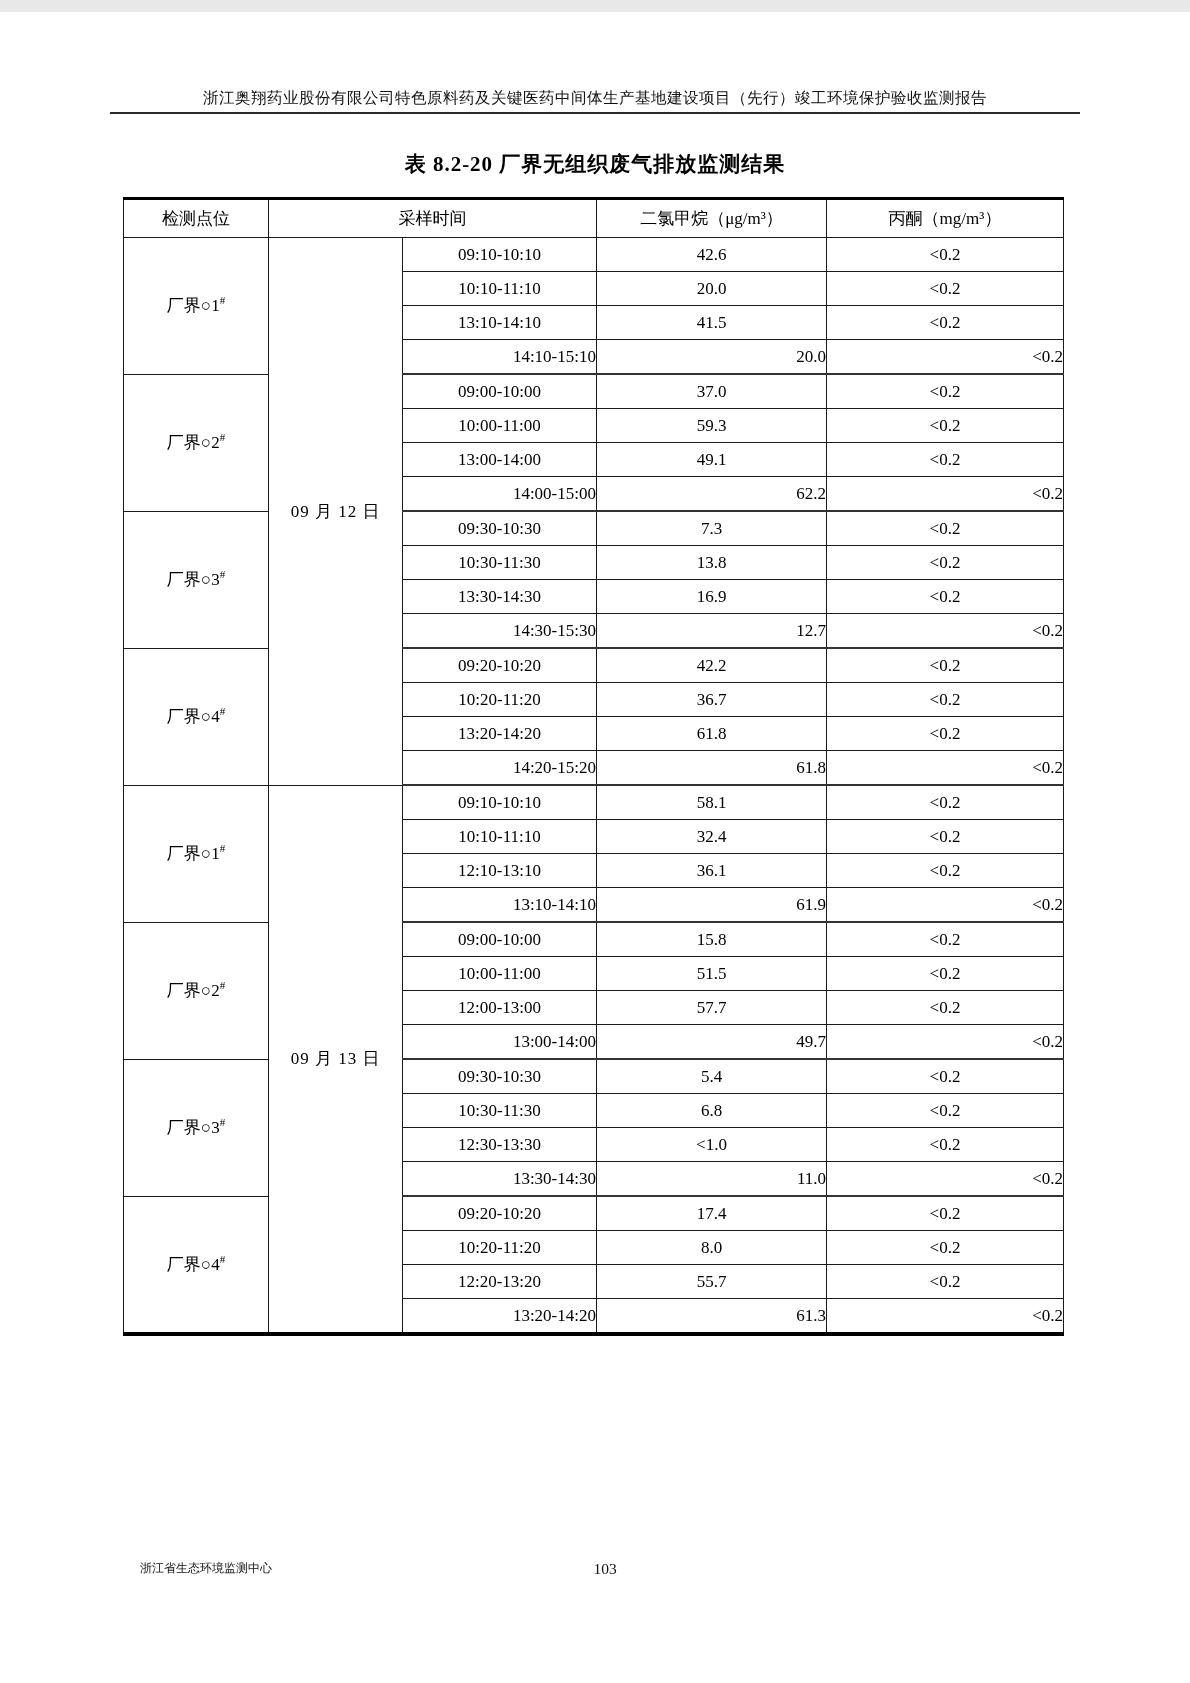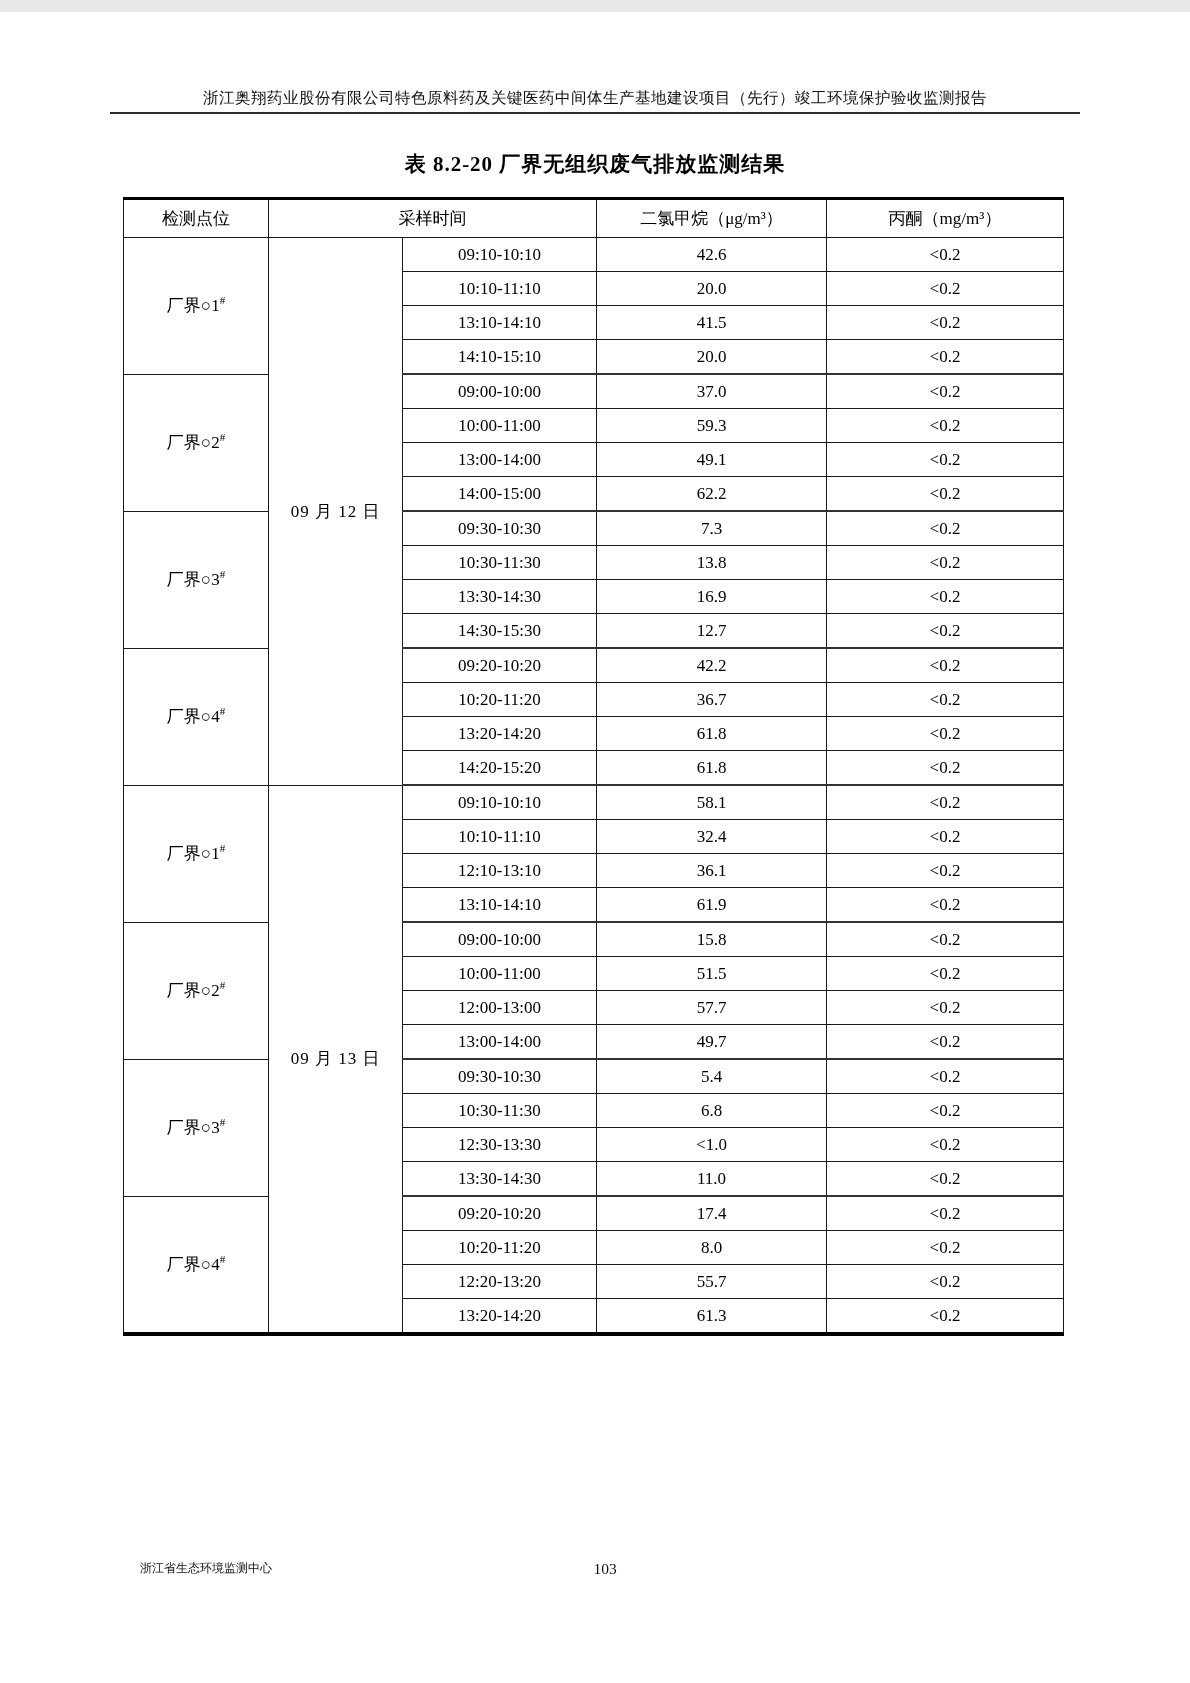--- a/index.html
+++ b/index.html
@@ -42,21 +42,21 @@
     border:1px solid #1a1a1a;
     text-align:center;
     vertical-align:middle;
     font-weight:normal;
     font-size:17px;
     padding:0;
     overflow:hidden;
   }
   .monitor-table thead th { height:37px;text-align:center; }
   .monitor-table tbody td { height:33px; }
-  .monitor-table tr.group-end > td { border-bottom-width:2px; border-bottom-color:#333; }
+  .monitor-table tr.group-end > td { border-bottom-width:2px; border-bottom-color:#333;text-align:right; }
   .monitor-table .point-cell sup { font-size:11px; }
   .monitor-table .date-cell { letter-spacing:1px; }
   .doc-footer-left {
     position:absolute; top:1548px; left:140px;
     font-size:12px;
     color:#111;
   }
   .doc-footer-page {
     position:absolute; top:1548px; left:0; right:0;
     text-align:center;

